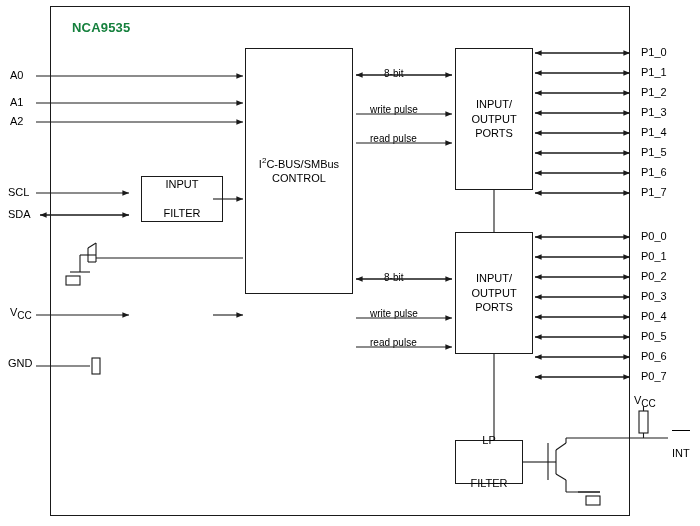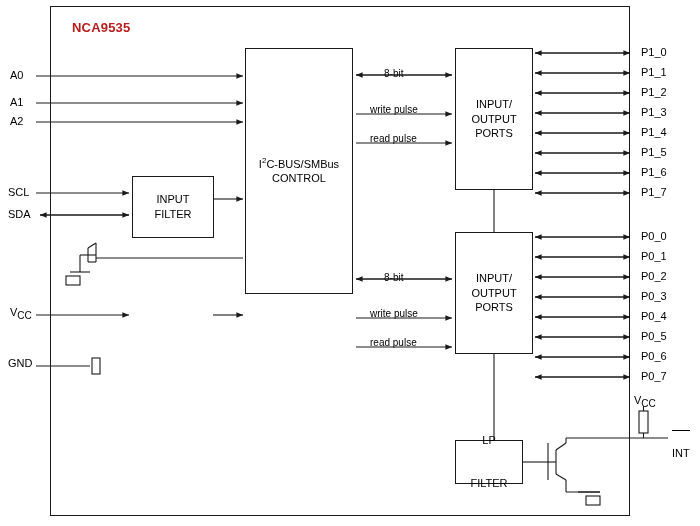--- a/index.html
+++ b/index.html
@@ -23,21 +23,21 @@
     width: 580px;
     height: 510px;
     border: 1.5px solid #1a1a1a;
     box-sizing: border-box;
   }
   #chip-title {
     left: 72px;
     top: 20px;
     font-size: 13px;
     font-weight: bold;
-    color: #b91c1c;
+    color: #15803d;
     letter-spacing: 0.2px;
   }
   
   .block {
     border: 1.5px solid #1a1a1a;
     box-sizing: border-box;
     background: #fff;
     display: flex;
     flex-direction: column;
     align-items: center;
@@ -51,21 +51,21 @@
   
   #i2c-control {
     left: 245px;
     top: 48px;
     width: 108px;
     height: 246px;
   }
   #i2c-control .line { font-size: 11px; }
   sup { font-size: 8px; vertical-align: super; }
   sub { font-size: 10px; vertical-align: sub; }
-  #input-filter { left: 132px; top: 176px; width: 82px; height: 62px; }
+  #input-filter { left: 141px; top: 176px; width: 82px; height: 46px; justify-content: space-between; }
   #power-on-reset { left: 131px; top: 292px; width: 82px; height: 46px; }
   #io-ports-p1 { left: 455px; top: 48px; width: 78px; height: 142px; }
   #io-ports-p0 { left: 455px; top: 232px; width: 78px; height: 122px; }
   #lp-filter { left: 455px; top: 440px; width: 68px; height: 44px; gap: 28px; }
 
   
   .pin-label {
     font-size: 11px;
     color: #000;
     white-space: nowrap;

